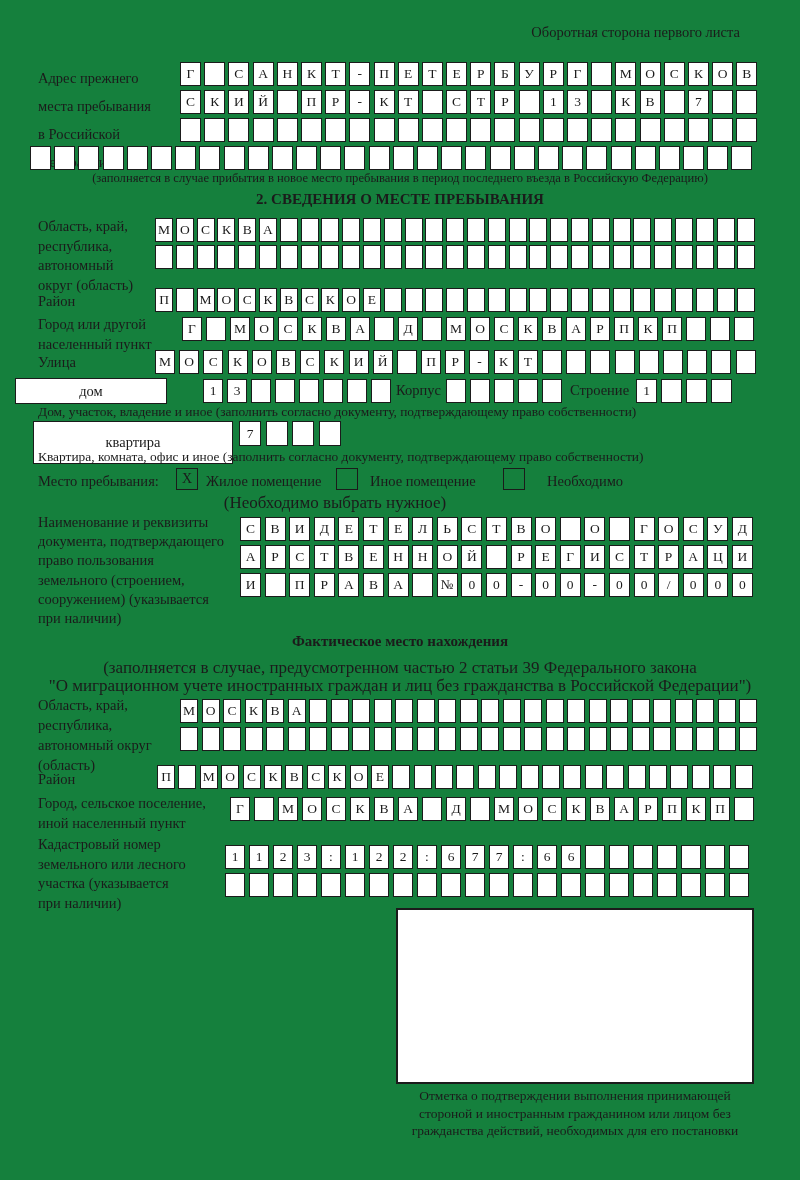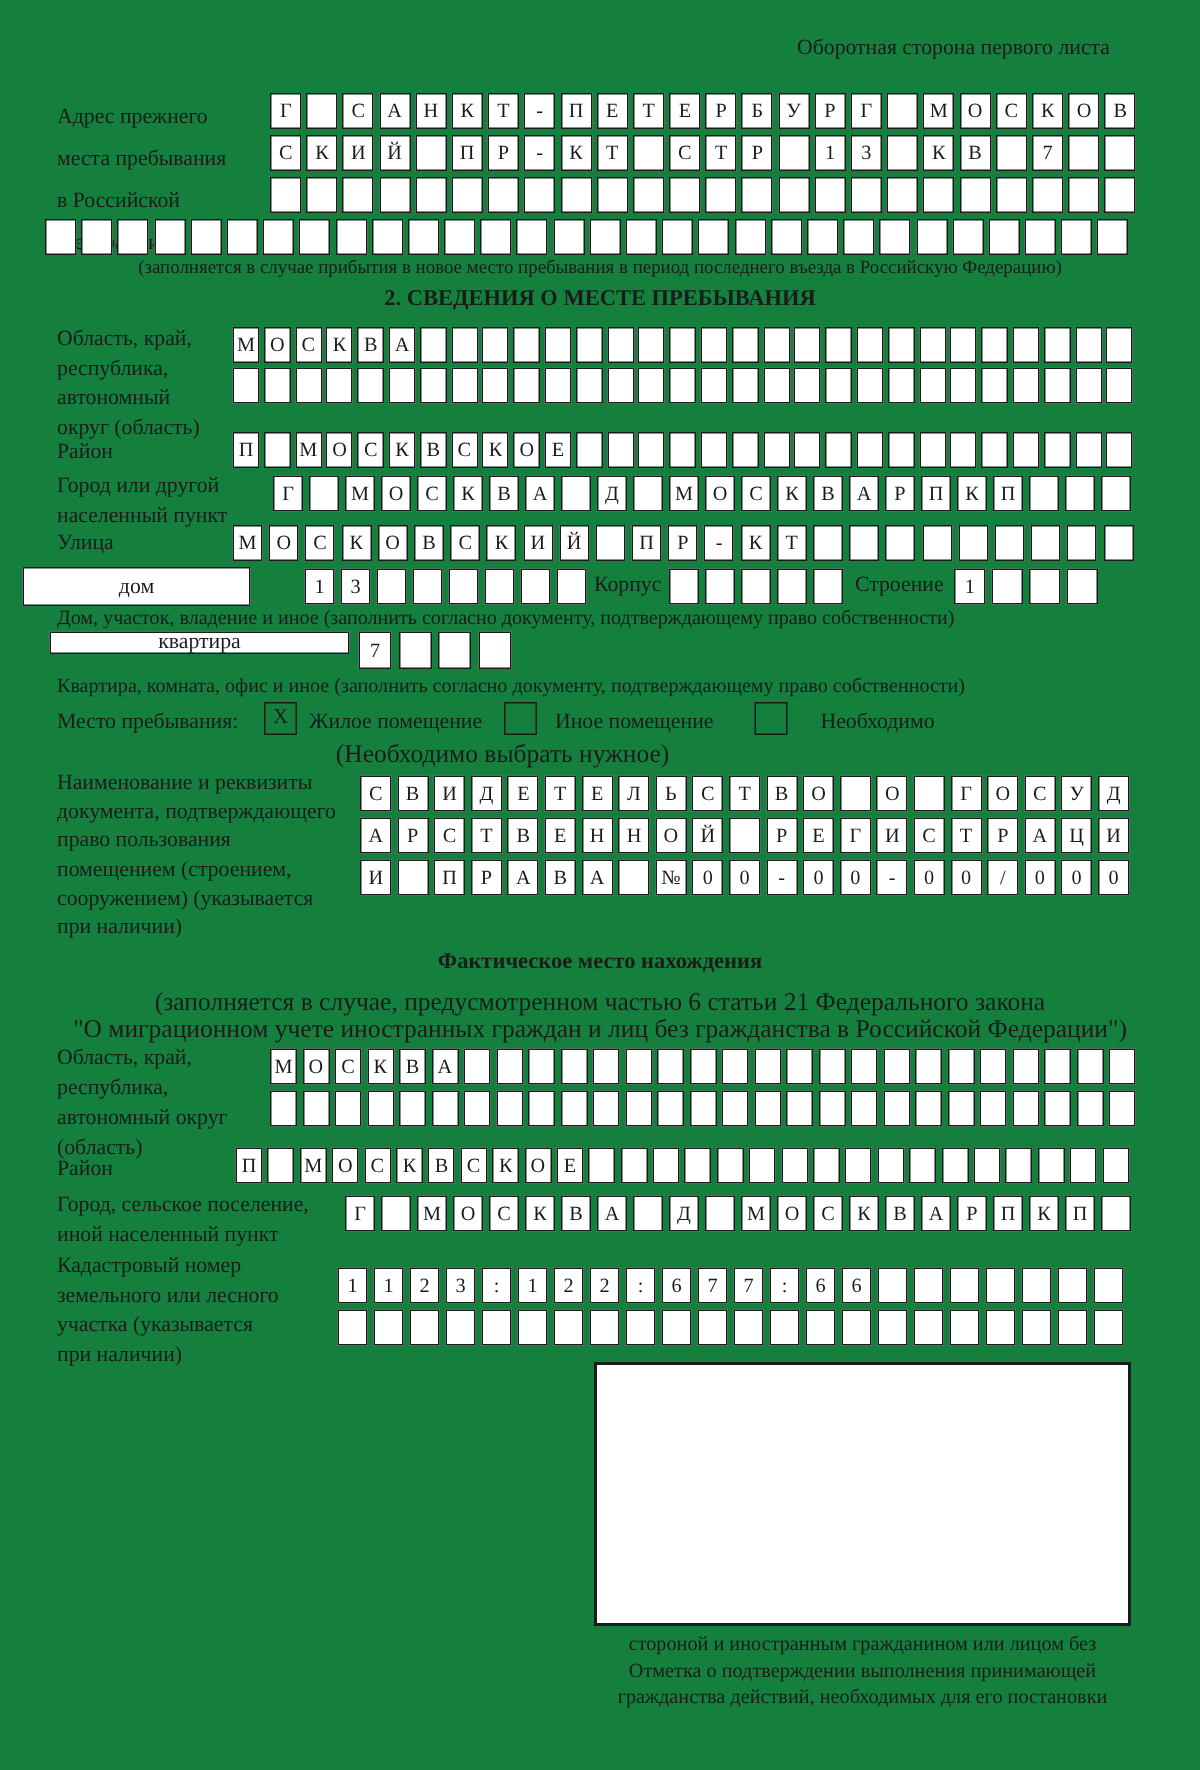--- a/index.html
+++ b/index.html
@@ -332,21 +332,21 @@
     </div>
   <div class="abs label" style="left:570px;top:381px;">Строение</div>
   <div class="cellrow" style="left:636px;top:379px;--w:21px;--m:4px;">
       <span class="cell">1</span>
       <span class="cell"></span>
       <span class="cell"></span>
       <span class="cell"></span>
     </div>
   <div class="abs note" style="left:38px;top:404px;font-size:13.4px;">Дом, участок, владение и иное (заполнить согласно документу, подтверждающему право собственности)</div>
 
-  <div class="widebox" style="left:33px;top:421px;width:200px;height:15px;">квартира</div>
+  <div class="widebox" style="left:33px;top:421px;width:200px;height:43px;">квартира</div>
   <div class="cellrow" style="left:239px;top:421px;--w:22px;--m:4.5px;--h:25px;">
       <span class="cell">7</span>
       <span class="cell"></span>
       <span class="cell"></span>
       <span class="cell"></span>
     </div>
   <div class="abs note" style="left:38px;top:449px;font-size:13.4px;">Квартира, комната, офис и иное (заполнить согласно документу, подтверждающему право собственности)</div>
 
   <div class="abs label" style="left:38px;top:472px;">Место пребывания:</div>
   <div class="checkcell" style="left:176px;top:468px;">X</div>
@@ -354,21 +354,21 @@
   <div class="checkcell" style="left:336px;top:468px;"></div>
   <div class="abs label" style="left:370px;top:472px;">Иное помещение</div>
   <div class="checkcell" style="left:503px;top:468px;"></div>
   <div class="abs label" style="left:547px;top:472px;">Необходимо</div>
   <div class="abs note" style="left:135px;top:493px;width:400px;text-align:center;">(Необходимо выбрать нужное)</div>
 
   <div class="abs label" style="left:38px;top:513px;line-height:19.2px;">
       <div class="line">Наименование и реквизиты</div>
       <div class="line">документа, подтверждающего</div>
       <div class="line">право пользования</div>
-      <div class="line">помещением (строением,</div>
+      <div class="line">земельного (строением,</div>
       <div class="line">сооружением) (указывается</div>
       <div class="line">при наличии)</div>
     </div>
   <div class="cellrow" style="left:240px;top:517px;--w:21px;--m:3.6px;">
       <span class="cell">С</span>
       <span class="cell">В</span>
       <span class="cell">И</span>
       <span class="cell">Д</span>
       <span class="cell">Е</span>
       <span class="cell">Т</span>
@@ -429,21 +429,21 @@
       <span class="cell">-</span>
       <span class="cell">0</span>
       <span class="cell">0</span>
       <span class="cell">/</span>
       <span class="cell">0</span>
       <span class="cell">0</span>
       <span class="cell">0</span>
     </div>
 
   <div class="abs center bold" style="top:633px;font-size:15px;">Фактическое место нахождения</div>
-  <div class="abs note center" style="top:658px;">(заполняется в случае, предусмотренном частью 6 статьи 21 Федерального закона</div>
+  <div class="abs note center" style="top:658px;">(заполняется в случае, предусмотренном частью 2 статьи 39 Федерального закона</div>
   <div class="abs note center" style="top:676px;">"О миграционном учете иностранных граждан и лиц без гражданства в Российской Федерации")</div>
 
   <div class="abs label" style="left:38px;top:695px;line-height:20px;">
       <div class="line">Область, край,</div>
       <div class="line">республика,</div>
       <div class="line">автономный округ</div>
       <div class="line">(область)</div>
     </div>
   <div class="cellrow" style="left:180px;top:699px;--w:18px;--m:3.5px;">
       <span class="cell">М</span>
@@ -615,18 +615,18 @@
       <span class="cell"></span>
       <span class="cell"></span>
       <span class="cell"></span>
       <span class="cell"></span>
       <span class="cell"></span>
       <span class="cell"></span>
     </div>
 
   <div class="stampbox" style="left:396px;top:908px;width:358px;height:176px;"></div>
   <div class="abs note" style="left:365px;top:1087px;width:420px;text-align:center;font-size:13.5px;line-height:17.5px;white-space:normal;">
+      <div class="line">Отметка о подтверждении выполнения принимающей</div>
       <div class="line">стороной и иностранным гражданином или лицом без</div>
-      <div class="line">Отметка о подтверждении выполнения принимающей</div>
       <div class="line">гражданства действий, необходимых для его постановки</div>
     </div>
 
 </div>
 
 </body></html>

